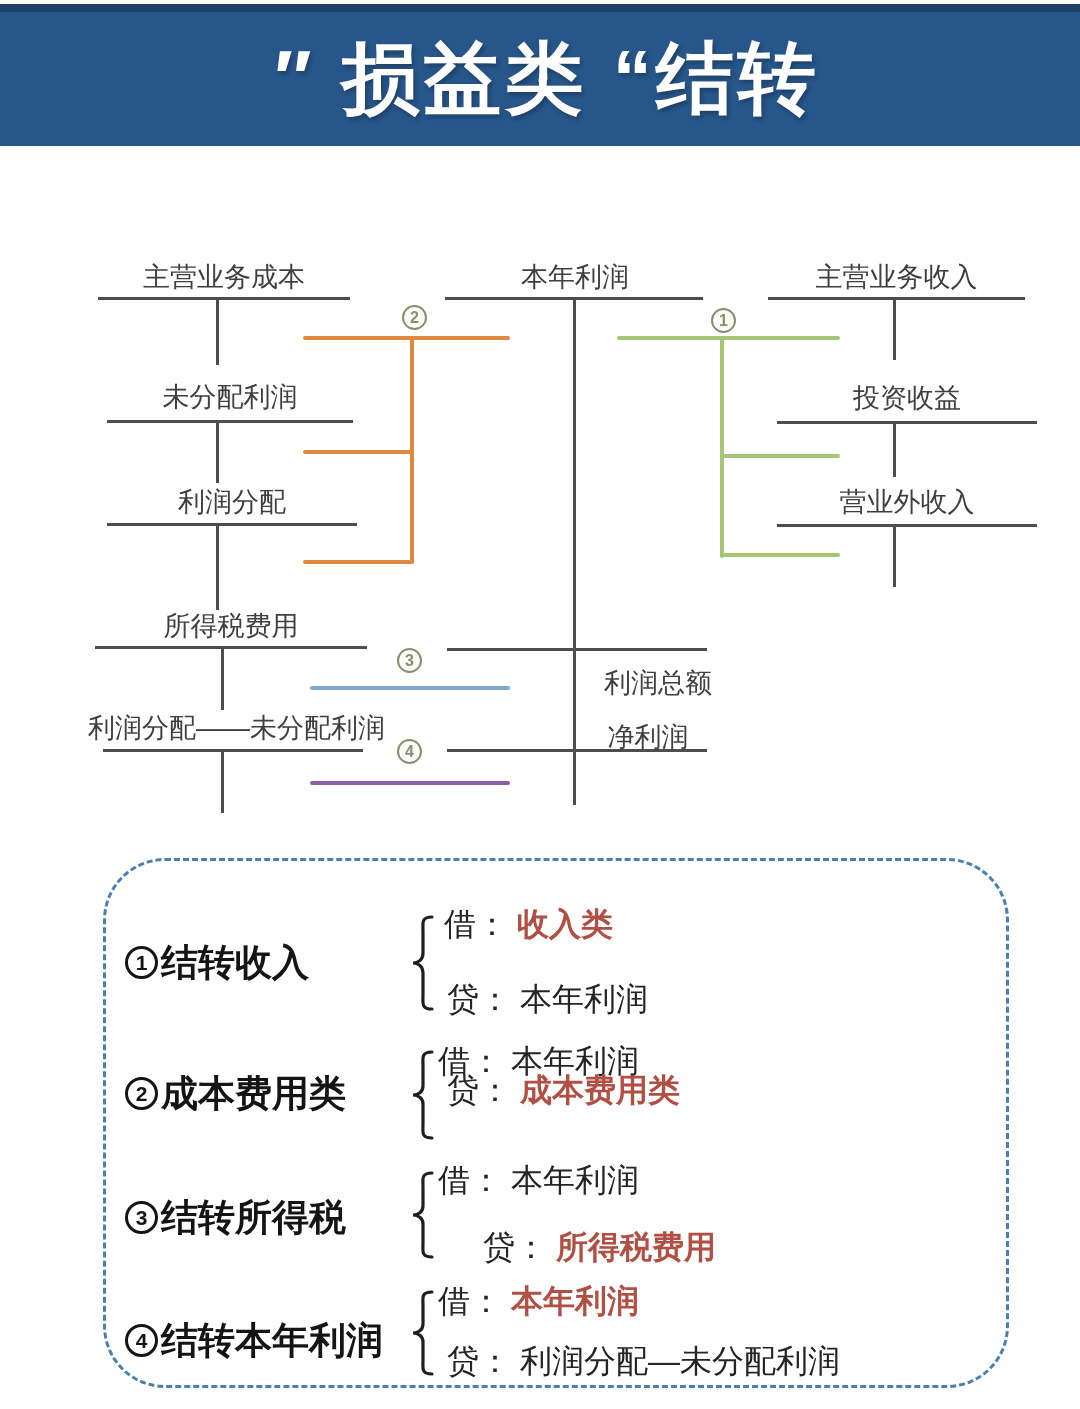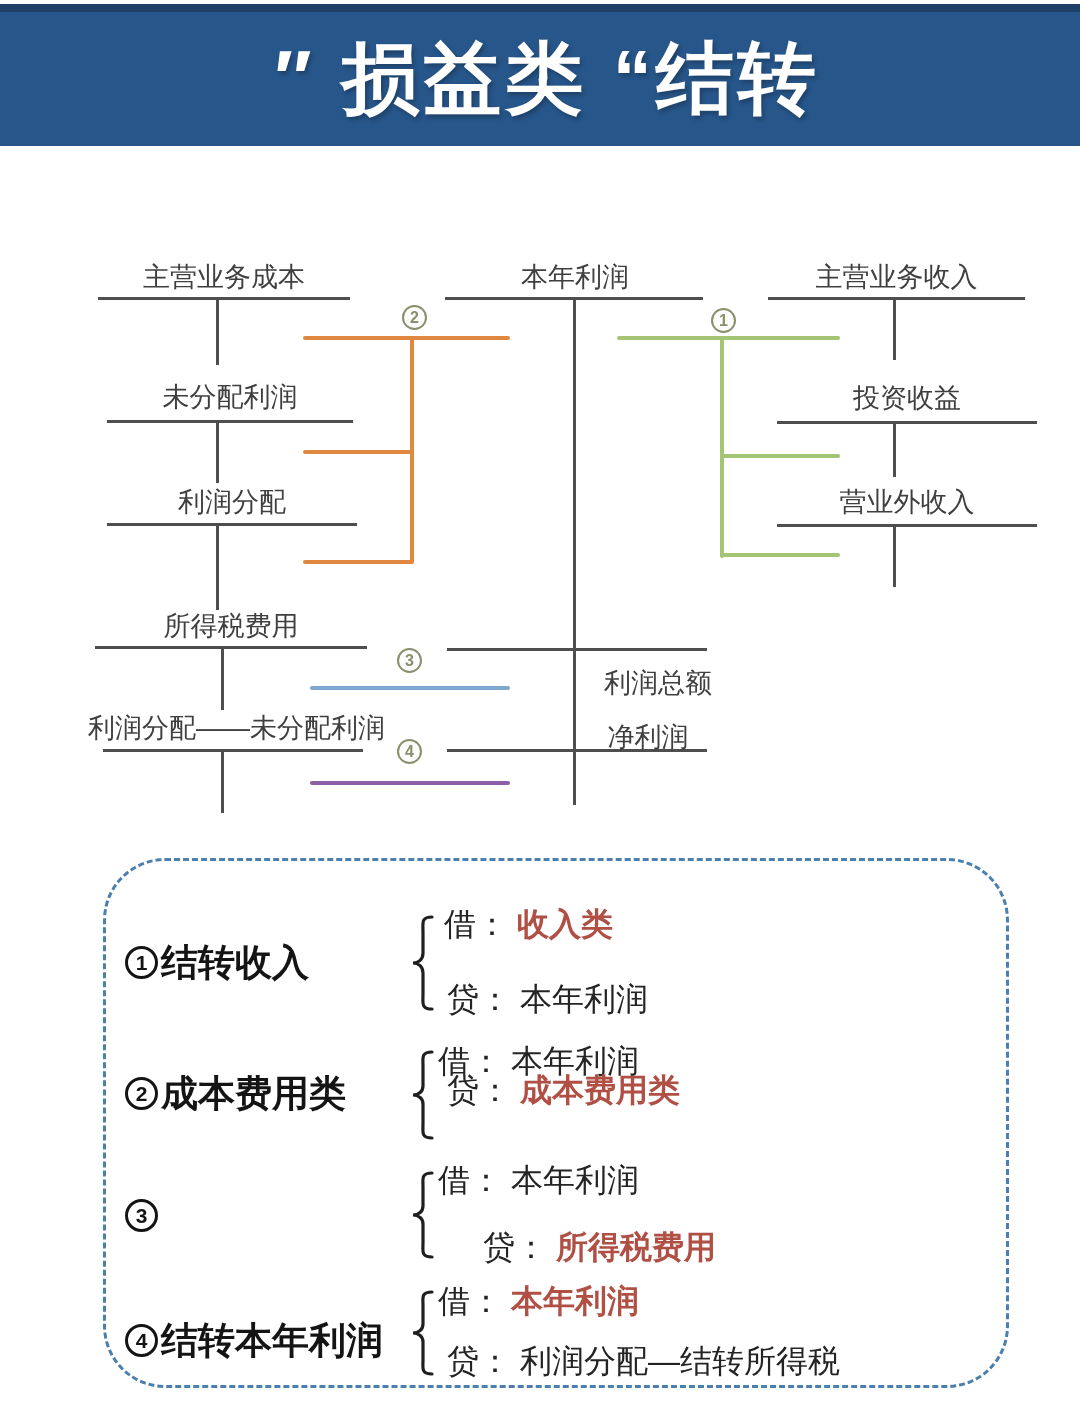--- a/index.html
+++ b/index.html
@@ -172,20 +172,21 @@
     <span class="prefix">借：</span>
     <span>本年利润</span>
   </div>
   <div class="lg-line" style="left:447px;top:1072px;">
     <span class="prefix">贷：</span>
     <span class="red">成本费用类</span>
   </div>
 
   <div class="lg-entry-label" style="left:125px;top:1199px;">
     <span class="lg-num">3</span>
+      <span>结转所得税</span>
   </div>
   <svg class="brace" style="left:406px;top:1170px;" width="28" height="90" viewBox="0 0 28 90">
     <path d="M26,3 C15,3 17,9 17,17 L17,36 C17,42 12,45 7,45 C12,45 17,48 17,54 L17,73 C17,81 15,87 26,87"></path>
   </svg>
   <div class="lg-line" style="left:438px;top:1162px;">
     <span class="prefix">借：</span>
     <span>本年利润</span>
   </div>
   <div class="lg-line" style="left:447px;top:1229px;margin-left:36px;">
     <span class="prefix">贷：</span>
@@ -198,16 +199,16 @@
   </div>
   <svg class="brace" style="left:406px;top:1289px;" width="28" height="88" viewBox="0 0 28 88">
     <path d="M26,3 C15,3 17,9 17,16 L17,35 C17,41 12,44 7,44 C12,44 17,47 17,53 L17,71 C17,79 15,85 26,85"></path>
   </svg>
   <div class="lg-line" style="left:438px;top:1283px;">
     <span class="prefix">借：</span>
     <span class="red">本年利润</span>
   </div>
   <div class="lg-line" style="left:447px;top:1343px;">
     <span class="prefix">贷：</span>
-    <span>利润分配—结转所得税</span>
+    <span>利润分配—未分配利润</span>
   </div>
 
 </div>
 
 </body></html>

